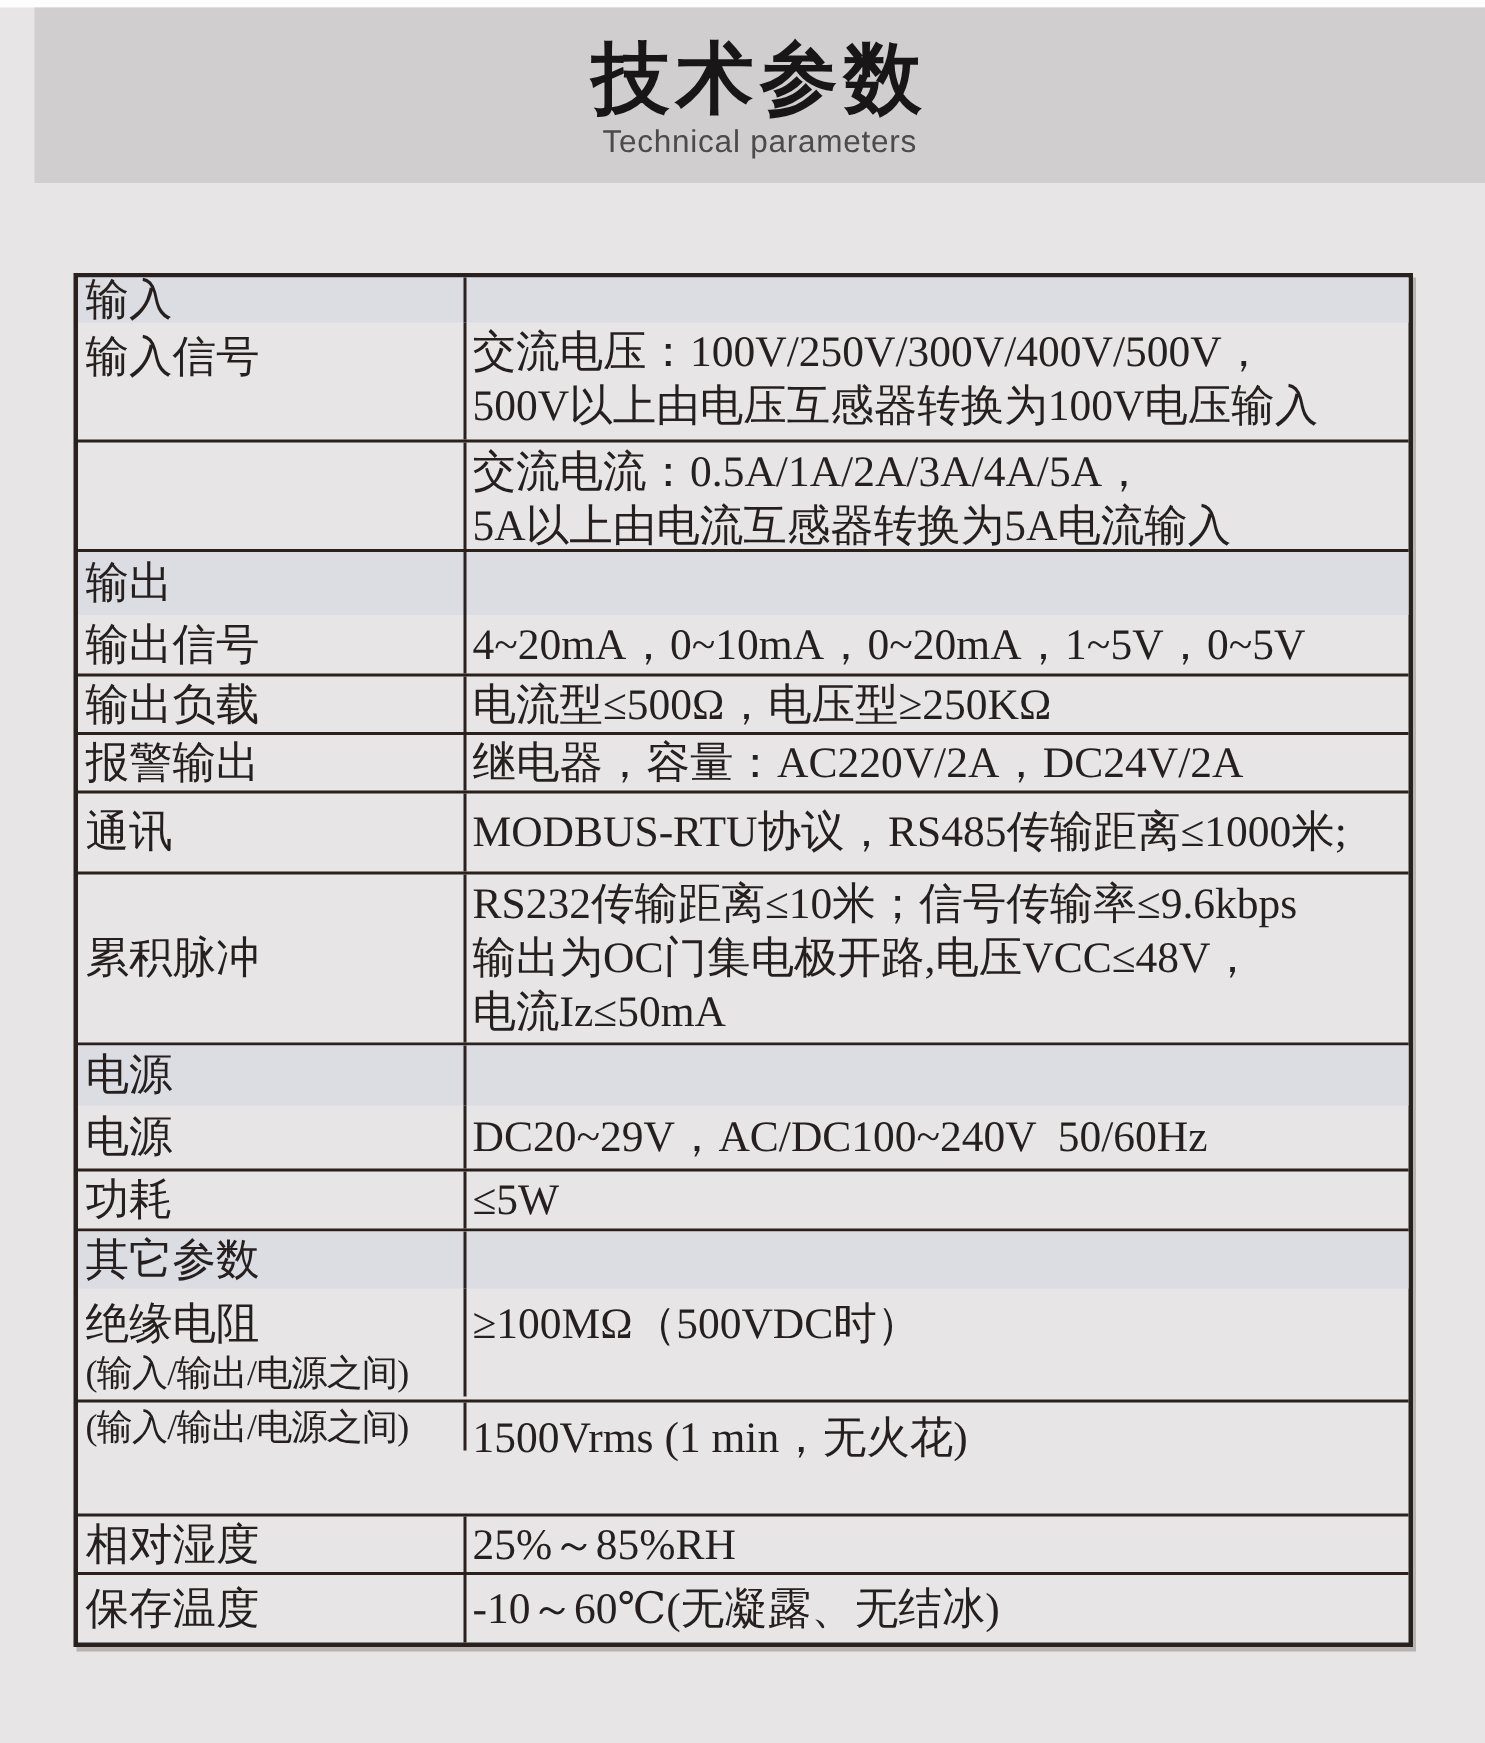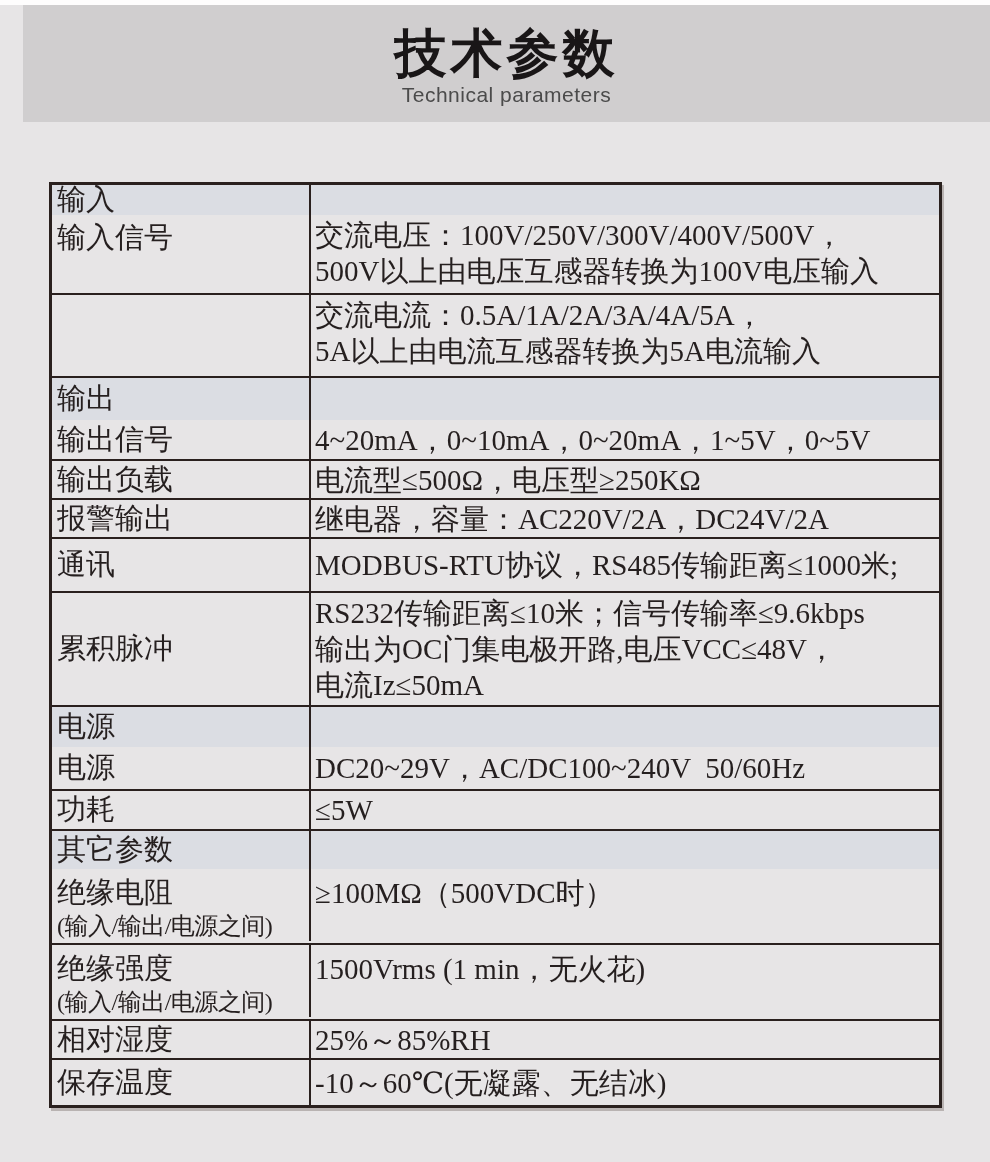--- a/index.html
+++ b/index.html
@@ -102,21 +102,21 @@
   <div class="tr bb top" style="height:80px">
     <div class="td lbl">输入信号</div>
     <div class="td val">
       <div class="val-lines">
         <div class="line">交流电压：100V/250V/300V/400V/500V，</div>
         <div class="line">500V以上由电压互感器转换为100V电压输入</div>
       </div>
     </div>
   </div>
 
-  <div class="tr bb top" style="height:83px">
+  <div class="tr bb top" style="height:73px">
     <div class="td lbl"></div>
     <div class="td val">
       <div class="val-lines">
         <div class="line">交流电流：0.5A/1A/2A/3A/4A/5A，</div>
         <div class="line">5A以上由电流互感器转换为5A电流输入</div>
       </div>
     </div>
   </div>
 
   <div class="tr section" style="height:42px">
@@ -206,21 +206,20 @@
     </div>
     <div class="td val">
       <div class="val-lines">
           <div class="line">≥100MΩ（500VDC时）</div>
         </div>
     </div>
   </div>
 
   <div class="tr bb vtop" style="height:76px">
     <div class="td lbl col">
-      <div>绝缘强度</div>
       <div class="sub-label">(输入/输出/电源之间)</div>
     </div>
     <div class="td val">
       <div class="val-lines">
           <div class="line">1500Vrms (1 min，无火花)</div>
         </div>
     </div>
   </div>
 
 

